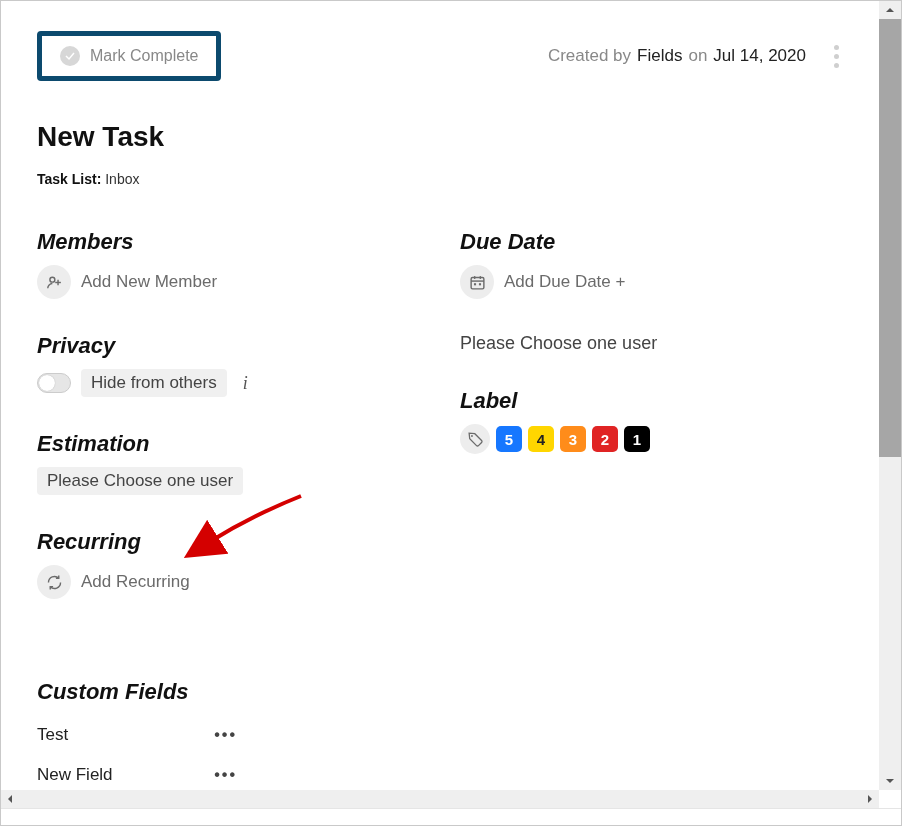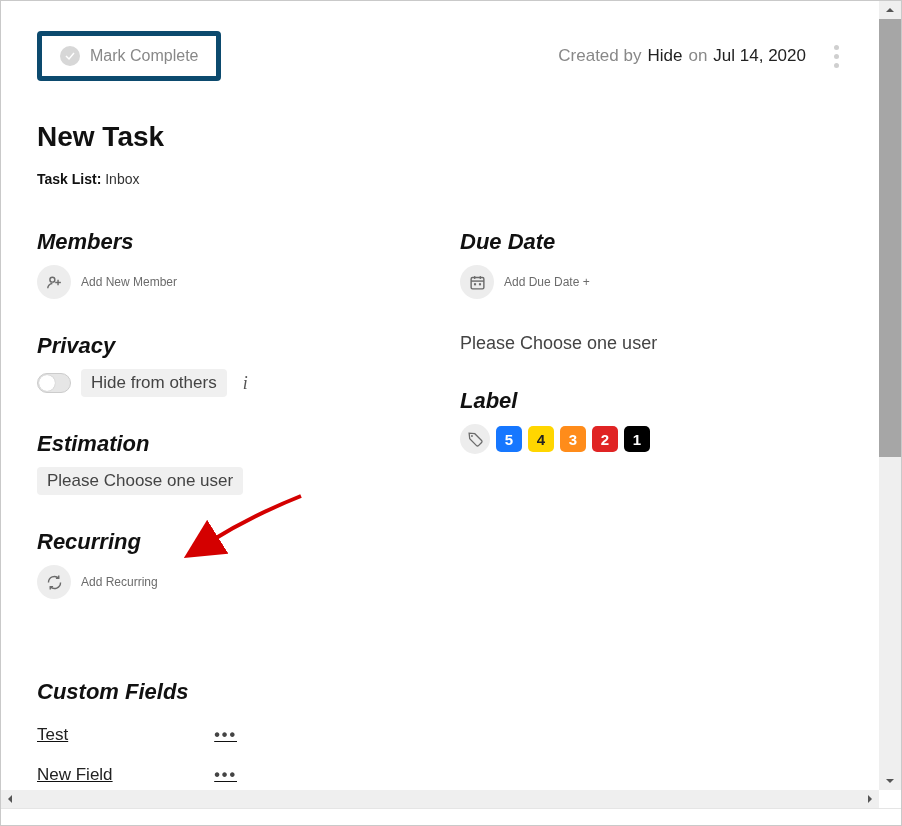--- a/index.html
+++ b/index.html
@@ -63,31 +63,31 @@
 
   .grid { display:flex; gap:40px; }
   .col { flex:1; }
 
   .section-h { font-size:22px; font-weight:700; margin:0 0 10px 0;font-style:italic; }
   .section { margin-bottom:34px; }
 
   .icon-circle { width:34px;height:34px;border-radius:50%;background:#ededed;display:inline-flex;align-items:center;justify-content:center;vertical-align:middle;color:#6b6b6b; }
   .icon-circle svg { width:17px;height:17px; }
   .action-row { display:flex; align-items:center; gap:10px; }
-  .action-text { color:#6b6b6b; font-size:12px; }
+  .action-text { color:#6b6b6b; font-size:17px; }
 
   .toggle { width:34px;height:20px;border-radius:10px;background:#e6e6e6;border:1px solid #ccc;position:relative; cursor:pointer; }
   .toggle::after { content:""; position:absolute; left:1px; top:1px; width:16px;height:16px;border-radius:50%;background:#fff; box-shadow:0 0 1px rgba(0,0,0,0.3); }
   .pill { background:#f0f0f0; border-radius:4px; padding:4px 10px; color:#444; font-size:17px; }
   .info-icon { font-family: Georgia, serif; font-style: italic; color:#555; font-size:18px; padding:0 6px; cursor:pointer; }
 
   .labels-row { display:flex; gap:6px; align-items:center; }
   .label-chip { width:26px;height:26px;border-radius:5px;display:flex;align-items:center;justify-content:center;color:#fff;font-weight:600;font-size:15px;cursor:pointer; }
 
-  .custom-row { display:flex; align-items:center; justify-content:center; gap:16px; width:200px; padding:10px 0;text-decoration:underline; }
+  .custom-row { display:flex; align-items:center; justify-content:center; gap:16px; width:200px; padding:10px 0; }
   .custom-row .name { flex:1; font-size:17px; color:#222; }
   .dots { letter-spacing:2px; font-weight:700; color:#444; cursor:pointer; font-size:16px; line-height:1; }
 
   .textarea-stub { border:1px solid #e5e5e5; border-radius:5px; height:30px; margin-top:10px; }
 
   
   .arrow-annot { position:absolute; left:200px; top:485px; pointer-events:none; }
   .arrow-annot svg { overflow:visible; }
 
   
@@ -104,21 +104,21 @@
       <button class="mark-complete">
         <span class="check-circle">
           <svg viewBox="0 0 24 24" fill="none" stroke="#fff" stroke-width="3">
               <polyline points="4,12 10,18 20,6"></polyline>
             </svg>
         </span>
         <span>Mark Complete</span>
       </button>
       <div class="created-by">
         <span>Created by</span>
-        <span class="strong">Hide</span>
+        <span class="strong">Fields</span>
         <span>on</span>
         <span class="strong">Jul 14, 2020</span>
         <div class="kebab">
           <span></span>
             <span></span>
             <span></span>
         </div>
       </div>
     </div>
 

